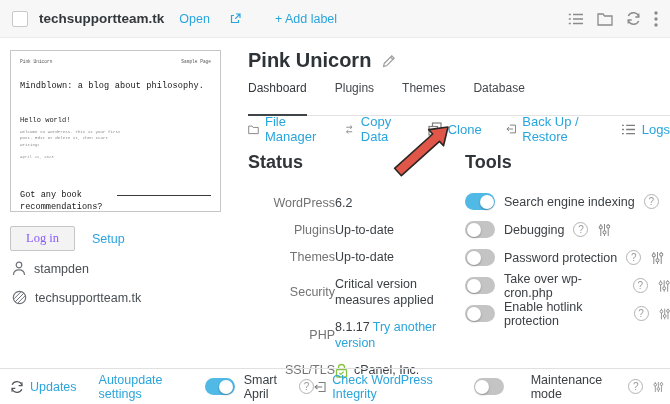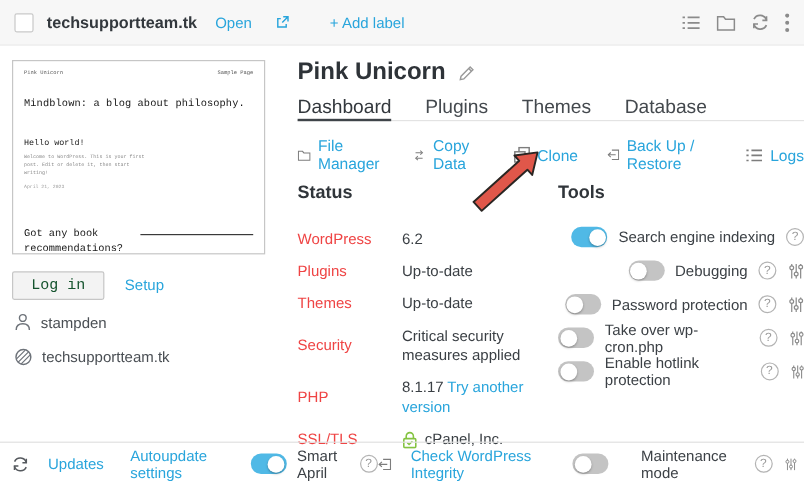--- a/index.html
+++ b/index.html
@@ -37,55 +37,55 @@
   .pv-headline { margin:17px 9px 0; font-size:8.6px; color:#161616; letter-spacing:.1px; }
   .pv-post-title { margin:25px 9px 0; font-size:7px; color:#222; }
   .pv-excerpt { margin:5px 9px 0; font-size:4.2px; color:#8a8a8a; width:102px; line-height:1.5; }
   .pv-date { margin:7px 9px 0; font-size:4px; color:#9a9a9a; }
   .pv-footer-heading { position:absolute; left:9px; top:139px; font-size:8.6px; color:#161616; width:90px; line-height:1.35; }
   .pv-rule { position:absolute; right:9px; top:144px; width:94px; border-top:1.3px solid #3a3a3a; }
 
   .login-row { position:absolute; left:10px; top:226px; display:flex; align-items:center; }
   .login-btn {
     background:#f3f3f3; border:1px solid #c6c6c6; border-radius:2px;
-    padding:4px 15px; font-size:12.5px; color:#14532d; cursor:pointer;
-    font-family:Liberation Mono, monospace;
+    padding:4px 15px; font-size:12.5px; color:#8b5cf6; cursor:pointer;
+    font-family:Liberation Serif, serif;
   }
   .setup-link { margin-left:17px; font-size:12.5px; }
   .account-row { position:absolute; left:12px; display:flex; align-items:center; gap:8px; color:#4a4f54; font-size:12.5px; }
   .account-row svg { display:block; }
 
   
   .page-title {
     position:absolute; left:248px; top:49px; font-size:20px; font-weight:bold;
     color:#2e3338; display:flex; align-items:center; gap:11px;
   }
   .tabs {
     position:absolute; left:248px; top:81px; right:0;
     display:flex; gap:28px; border-bottom:1px solid #e3e3e3;
   }
-  .tab { padding-bottom:0; font-size:16px; color:#44494e; cursor:pointer; }
+  .tab { padding-bottom:19px; font-size:12px; color:#44494e; cursor:pointer; }
   .tab.active { color:#33383d; border-bottom:2px solid #3f4449; margin-bottom:-1px; }
 
   .actions { position:absolute; left:248px; top:114px; display:flex; gap:24px; align-items:center; }
   .action { display:flex; align-items:center; gap:6px; font-size:13px; cursor:pointer; }
   .action svg { display:block; }
 
-  .section-heading { font-size:15px; font-weight:bold; color:#30353a; }
+  .section-heading { font-size:18px; font-weight:bold; color:#30353a; }
   .status-section { position:absolute; left:248px; top:152px; width:212px; }
   .status-rows { margin-top:22px; }
   .status-row { display:flex; margin-bottom:11px; line-height:16px; font-size:12.5px; }
-  .status-label { width:87px; flex:0 0 auto; color:#ef4444; }
+  .status-label { width:87px; flex:0 0 auto; color:#737373;text-align:right; }
   .status-value { color:#3a3f44; width:125px; }
   .status-value .inline-link { margin-left:3px; }
   .ssl-value { display:flex; align-items:center; gap:6px; }
 
   .tools-section { position:absolute; left:465px; top:152px; width:205px; }
   .tools-rows { margin-top:20px; }
-  .tool-row { display:flex; align-items:center; margin-bottom:11px; height:17px; font-size:12.5px; color:#3c4146;justify-content:flex-end; }
+  .tool-row { display:flex; align-items:center; margin-bottom:11px; height:17px; font-size:12.5px; color:#3c4146; }
   .tool-row .label { margin-left:9px; }
   .tool-row .help { margin-left:9px; }
   .tool-row .sliders { margin-left:10px; }
 
   
   .toggle { position:relative; width:30px; height:17px; border-radius:9px; flex:0 0 auto; cursor:pointer; }
   .toggle .knob { position:absolute; top:1.5px; width:14px; height:14px; border-radius:50%; background:#fff; box-shadow:0 1px 2px rgba(0,0,0,.3); }
   .toggle.on  { background:#50b9e6; }
   .toggle.on .knob { right:1.5px; }
   .toggle.off { background:#c4c4c4; }
@@ -97,21 +97,21 @@
     color:#9a9a9a; font-size:10px; align-items:center; justify-content:center; flex:0 0 auto; cursor:pointer;
   }
 
   
   .footer {
     position:absolute; left:0; right:0; top:368px; height:36px;
     border-top:1px solid #e0e0e0; display:flex; align-items:center;
     padding:0 6px 0 10px; justify-content:space-between;
   }
   .fgroup { display:flex; align-items:center; }
-  .footer .link { display:flex; align-items:center; gap:16px; font-size:12.5px; cursor:pointer; }
+  .footer .link { display:flex; align-items:center; gap:6px; font-size:12.5px; cursor:pointer; }
   .footer .dark-label { font-size:12.5px; color:#3c4146; }
 
   
   .arrow-annotation { position:absolute; left:392px; top:121px; pointer-events:none; }
 </style>
 </head>
 <body>
 
 <div class="stage">
 
@@ -248,21 +248,21 @@
       <div class="status-row">
         <span class="status-label">Plugins</span>
         <span class="status-value">Up-to-date</span>
       </div>
       <div class="status-row">
         <span class="status-label">Themes</span>
         <span class="status-value">Up-to-date</span>
       </div>
       <div class="status-row" style="align-items:center;">
         <span class="status-label">Security</span>
-        <span class="status-value blue">Critical security measures applied</span>
+        <span class="status-value blue">Critical version measures applied</span>
       </div>
       <div class="status-row" style="align-items:center;">
         <span class="status-label">PHP</span>
         <span class="status-value"><span>8.1.17</span><span class="blue inline-link">Try another version</span></span>
       </div>
       <div class="status-row">
         <span class="status-label">SSL/TLS</span>
         <span class="status-value ssl-value">
           <svg width="13" height="15" viewBox="0 0 13 15" fill="none" stroke="#84c341" stroke-width="1.3">
               <path d="M3.5 6.5 V4.5 a3 3 0 0 1 6 0 V6.5"></path>

